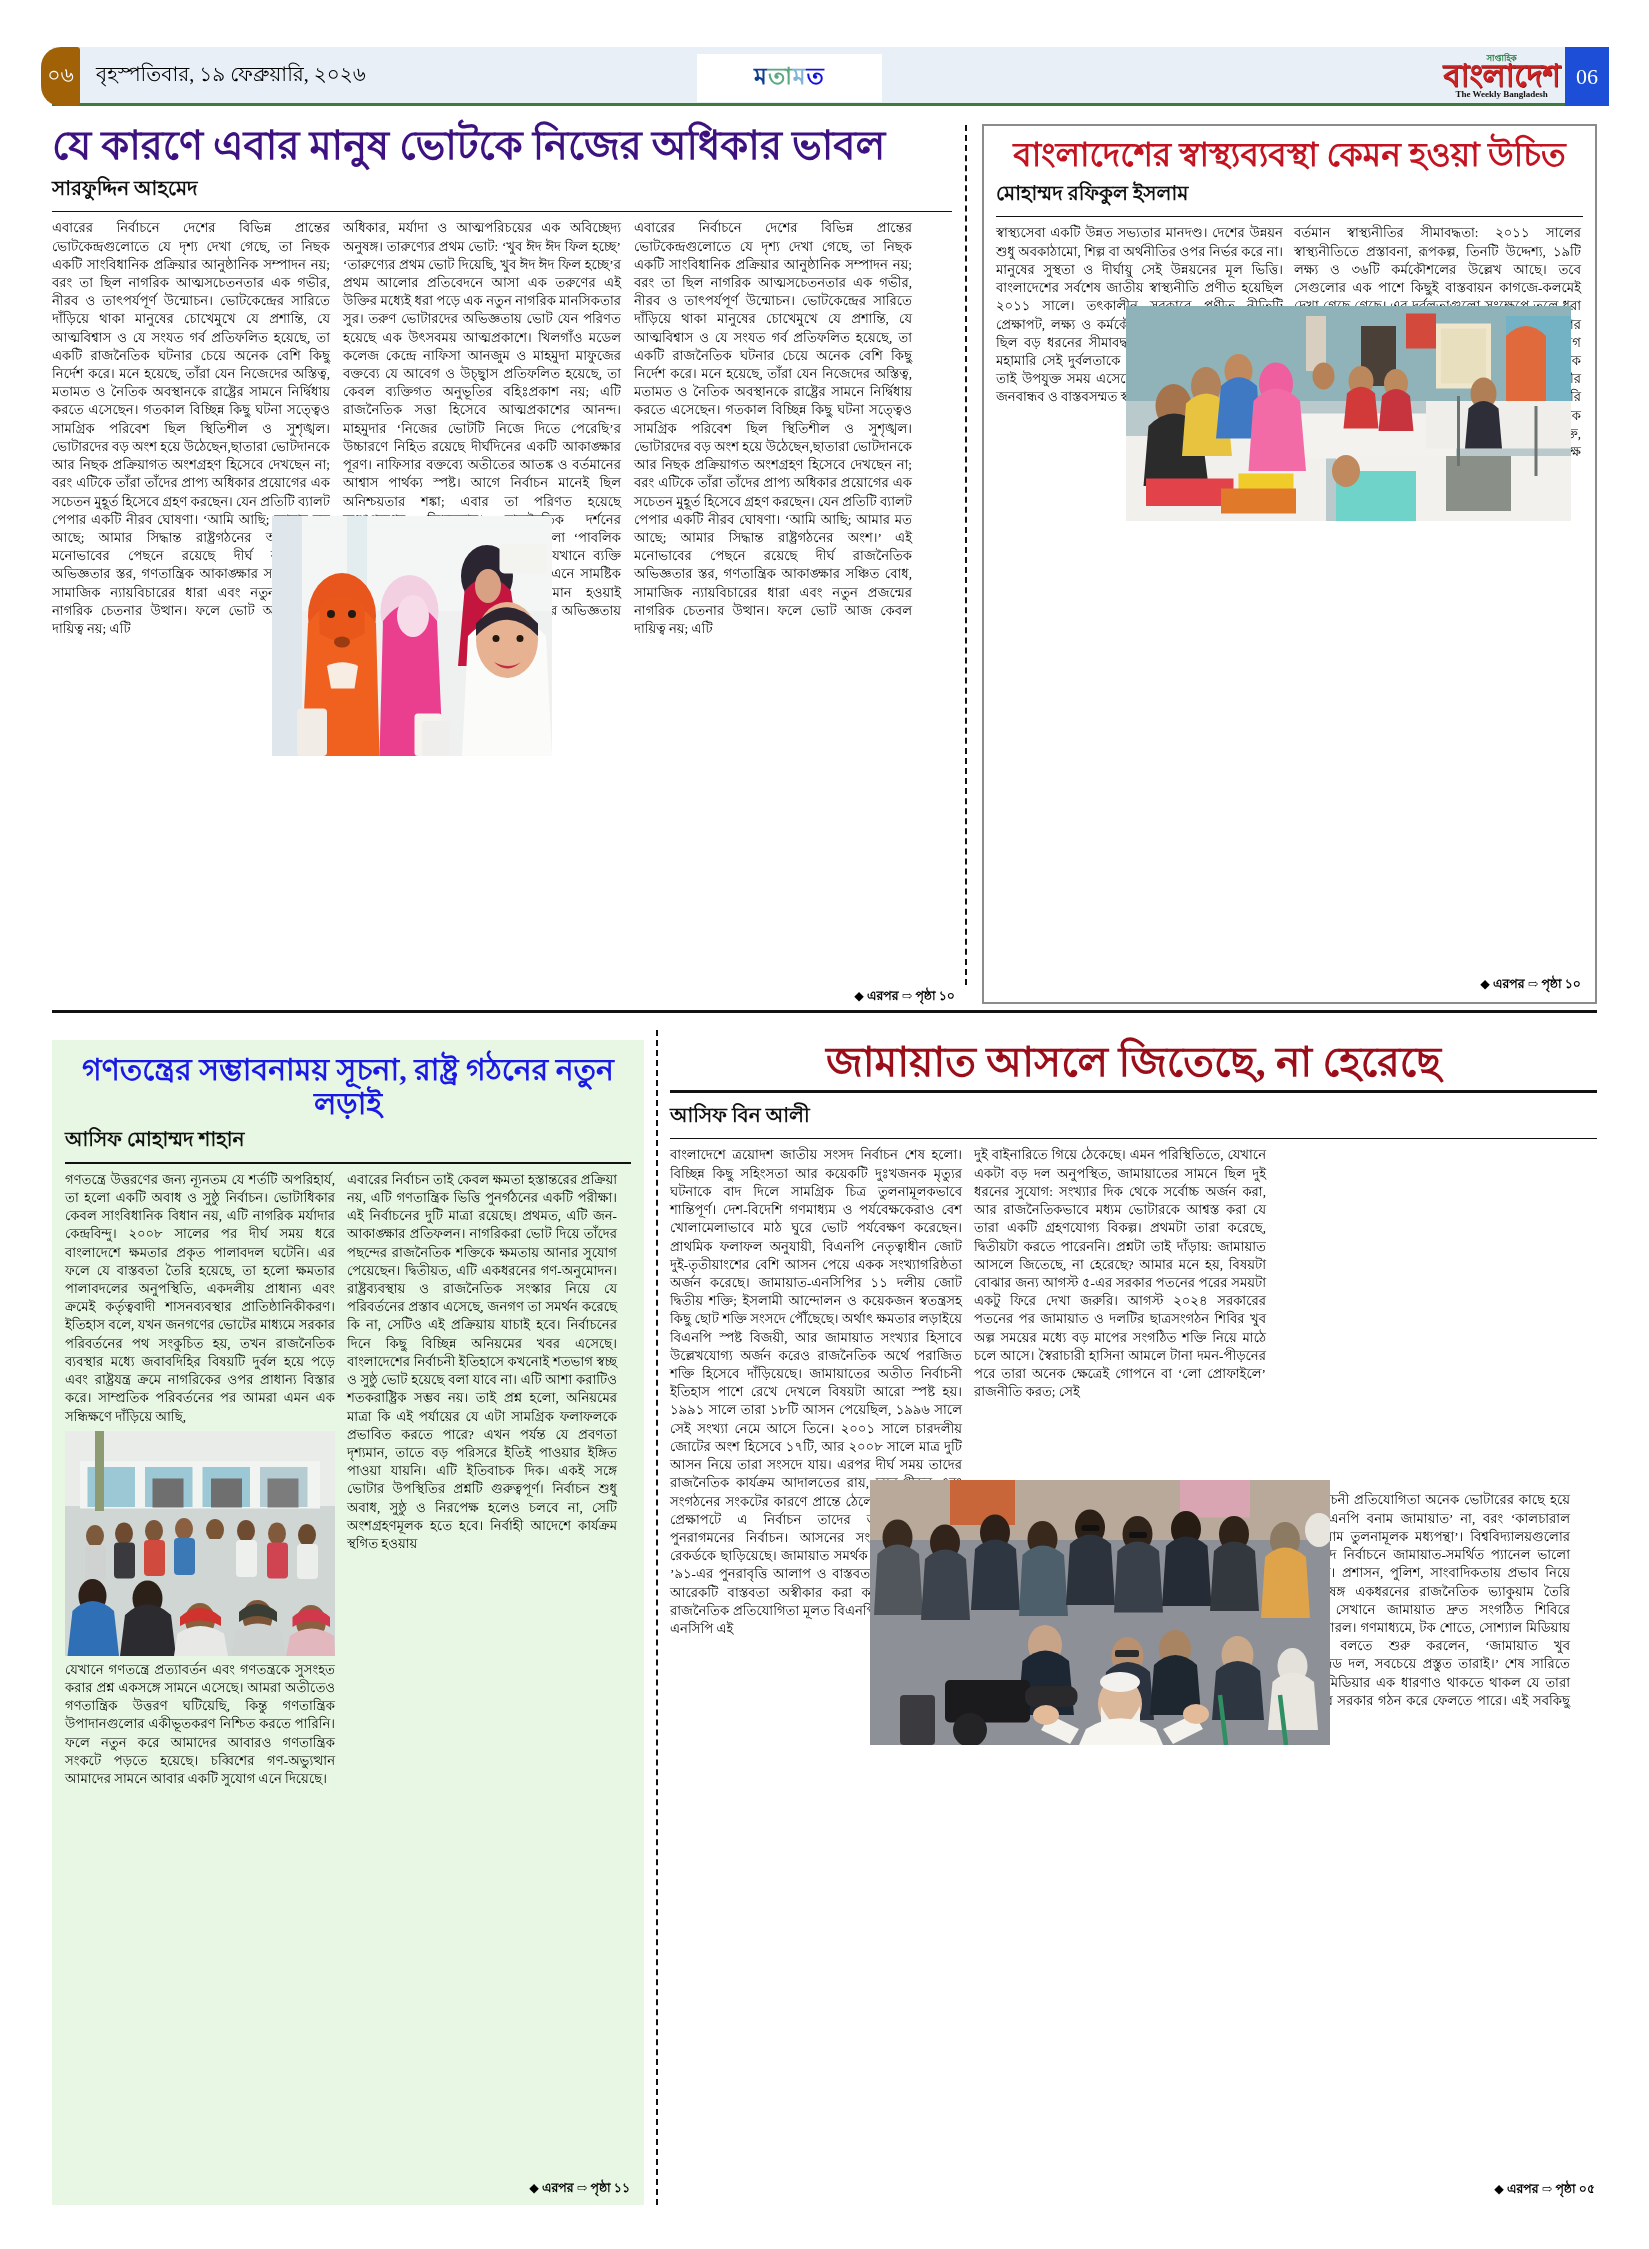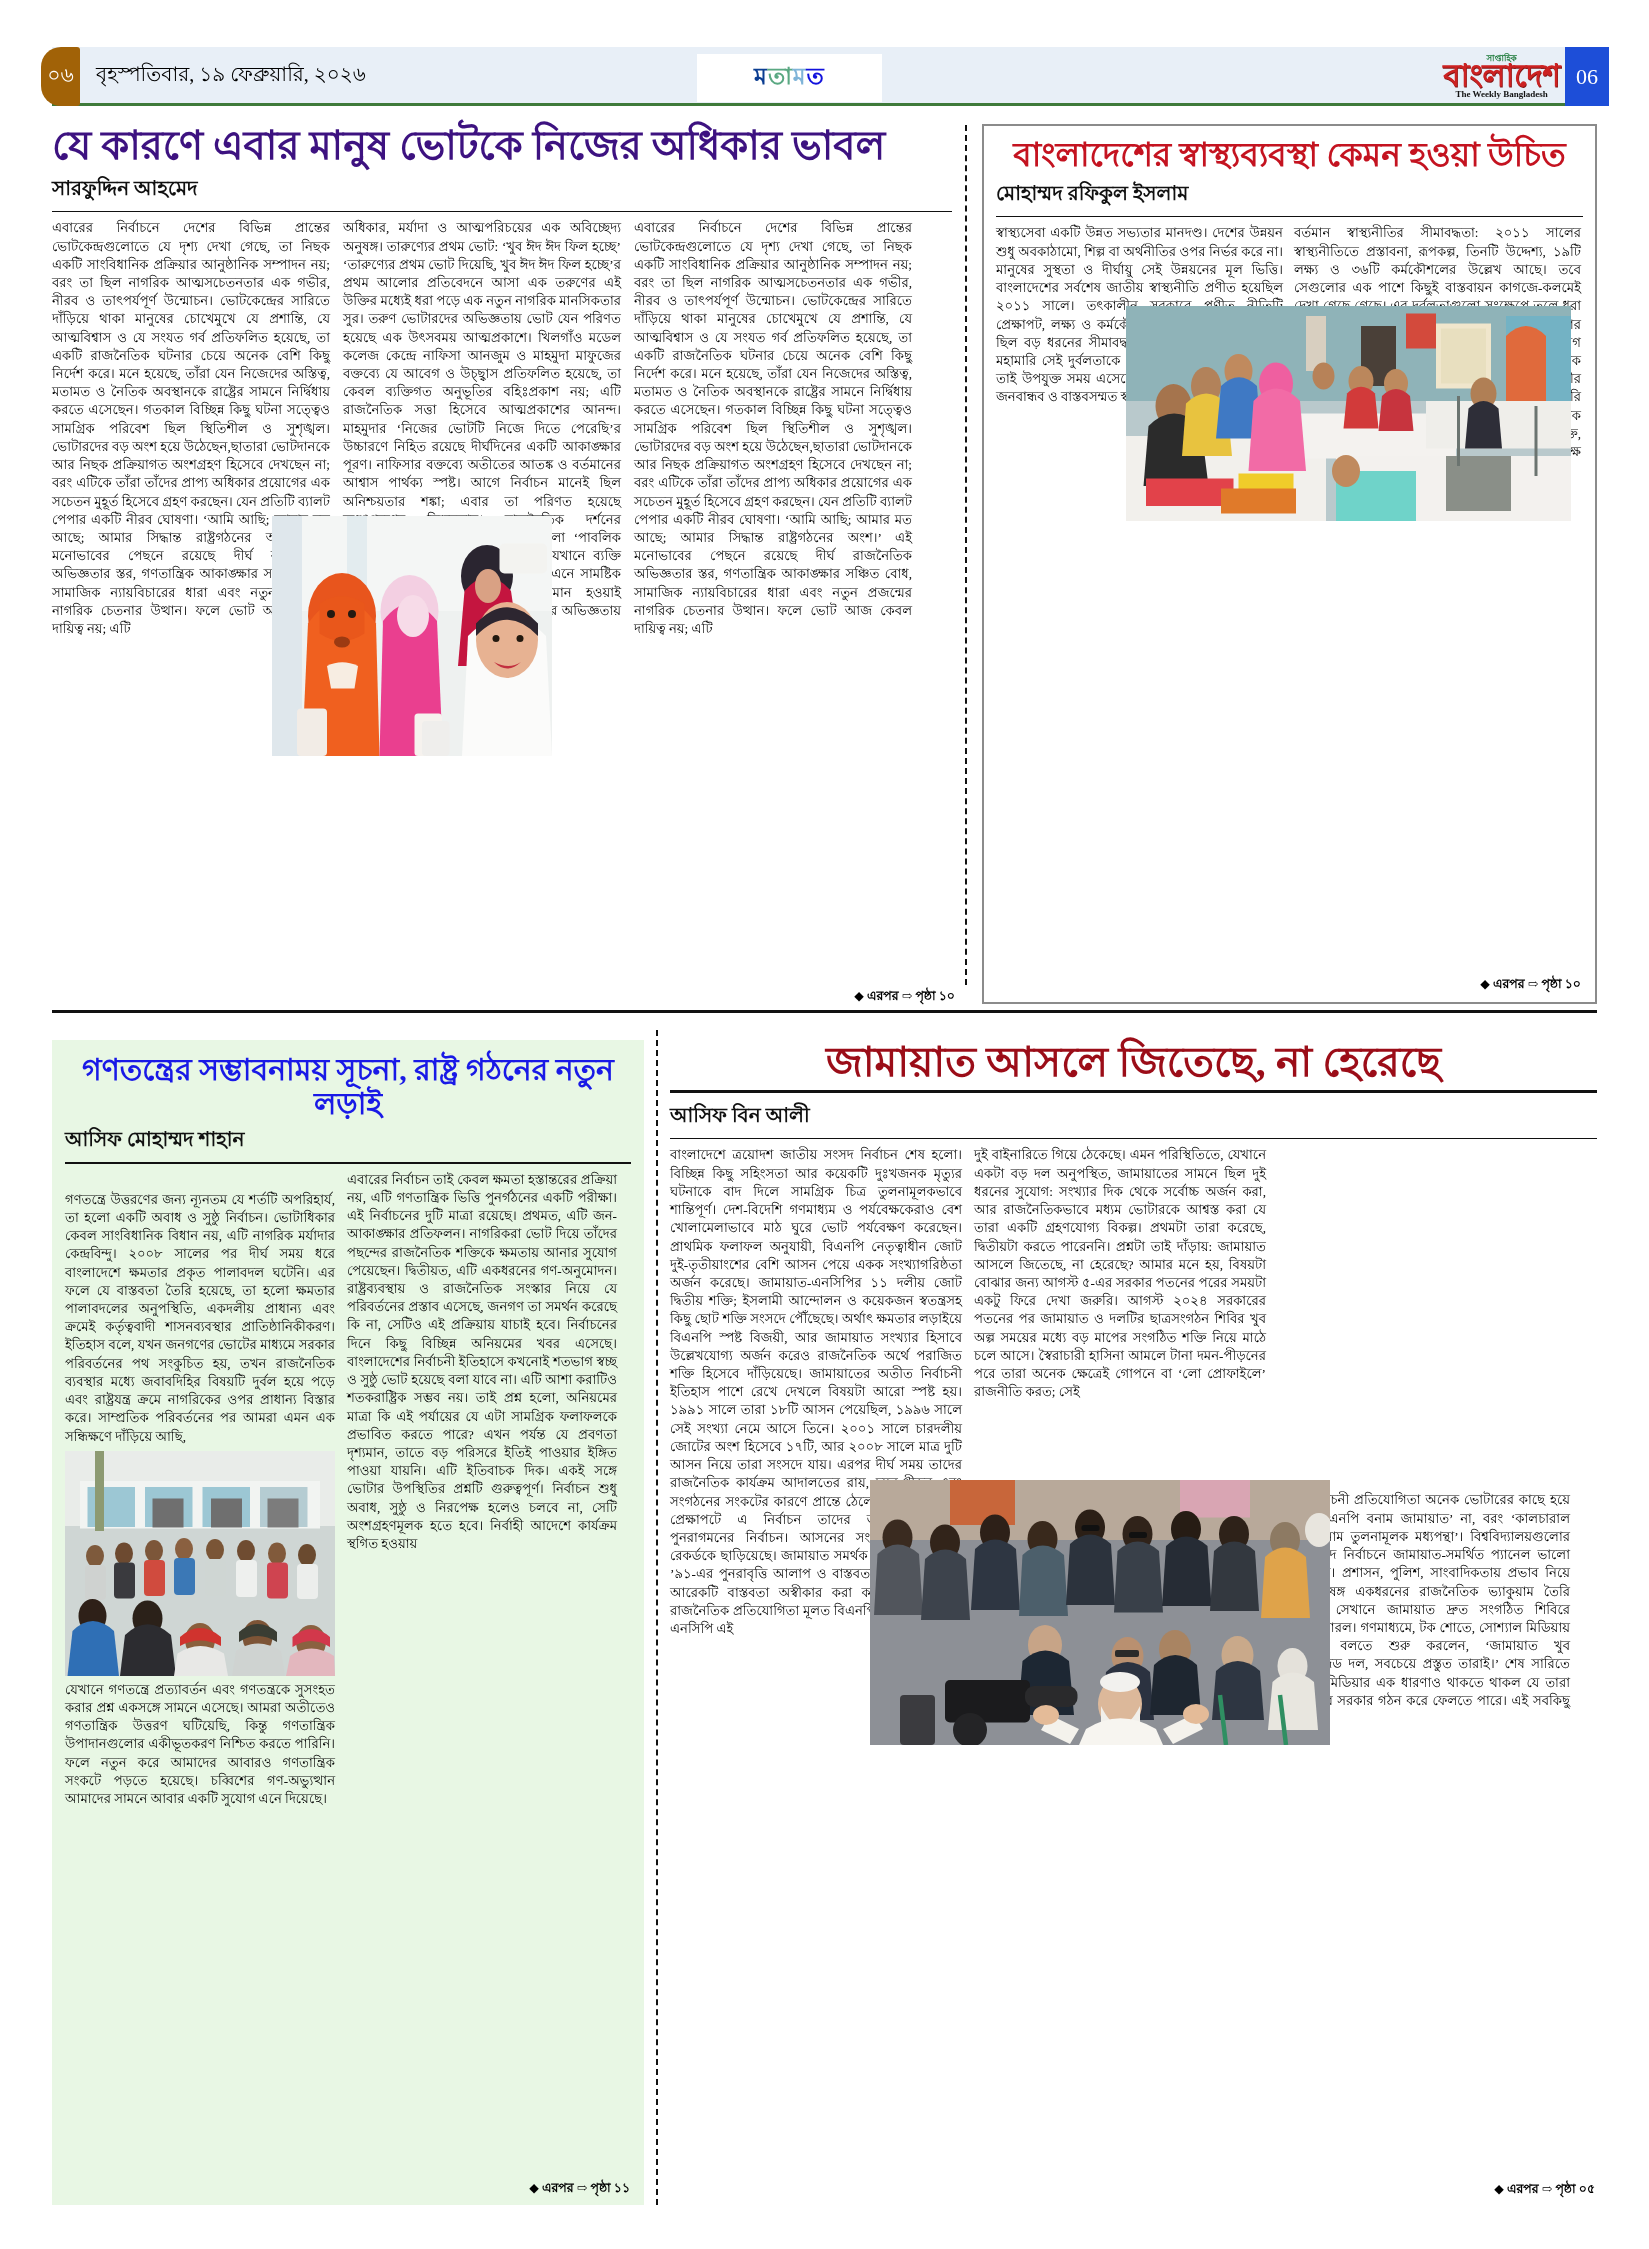--- a/index.html
+++ b/index.html
@@ -278,21 +278,21 @@
   </div>
 
   <div class="contd" style="position:absolute; left:740px; top:987px; width:215px;">◆ এরপর ⇨ পৃষ্ঠা ১০</div>
 
   <div id="art-demo">
     <div class="headline hl-blue">গণতন্ত্রের সম্ভাবনাময় সূচনা, রাষ্ট্র গঠনের নতুন লড়াই</div>
     <div class="byline">আসিফ মোহাম্মদ শাহান</div>
     <div class="rule-thin"></div>
 
     <div class="body" style="display:flex; gap:12px;">
-      <div class="col" style="width:270px;margin-top:20px;">
+      <div class="col" style="width:270px;">
         <p>গণতন্ত্রে উত্তরণের জন্য ন্যূনতম যে শর্তটি অপরিহার্য, তা হলো একটি অবাধ ও সুষ্ঠু নির্বাচন। ভোটাধিকার কেবল সাংবিধানিক বিধান নয়, এটি নাগরিক মর্যাদার কেন্দ্রবিন্দু। ২০০৮ সালের পর দীর্ঘ সময় ধরে বাংলাদেশে ক্ষমতার প্রকৃত পালাবদল ঘটেনি। এর ফলে যে বাস্তবতা তৈরি হয়েছে, তা হলো ক্ষমতার পালাবদলের অনুপস্থিতি, একদলীয় প্রাধান্য এবং ক্রমেই কর্তৃত্ববাদী শাসনব্যবস্থার প্রাতিষ্ঠানিকীকরণ। ইতিহাস বলে, যখন জনগণের ভোটের মাধ্যমে সরকার পরিবর্তনের পথ সংকুচিত হয়, তখন রাজনৈতিক ব্যবস্থার মধ্যে জবাবদিহির বিষয়টি দুর্বল হয়ে পড়ে এবং রাষ্ট্রযন্ত্র ক্রমে নাগরিকের ওপর প্রাধান্য বিস্তার করে। সাম্প্রতিক পরিবর্তনের পর আমরা এমন এক সন্ধিক্ষণে দাঁড়িয়ে আছি,</p>
         <div class="photo" style="width:270px; height:225px; margin:5px 0 5px 0;">
           <svg viewBox="0 0 540 450" preserveAspectRatio="none" width="270" height="225">
             <rect width="540" height="450" fill="#cfd6d4"></rect>
             <rect x="0" y="0" width="540" height="150" fill="#e9ece9"></rect>
             <rect x="30" y="60" width="480" height="95" fill="#f2f4f2"></rect>
             <rect x="45" y="72" width="95" height="80" fill="#9cc7d4"></rect>
             <rect x="160" y="72" width="95" height="80" fill="#9cc7d4"></rect>
             <rect x="275" y="72" width="95" height="80" fill="#9cc7d4"></rect>
             <rect x="390" y="72" width="95" height="80" fill="#b5ccd2"></rect>

